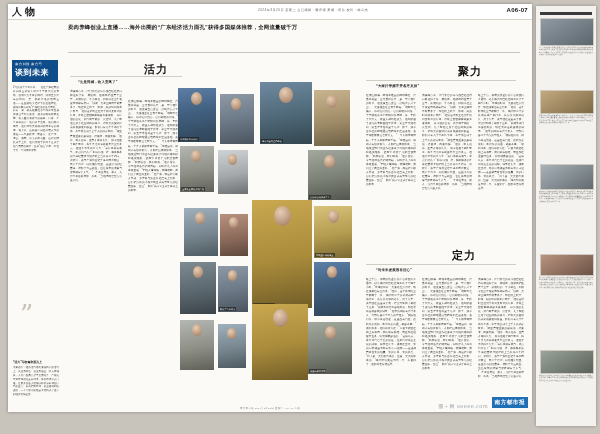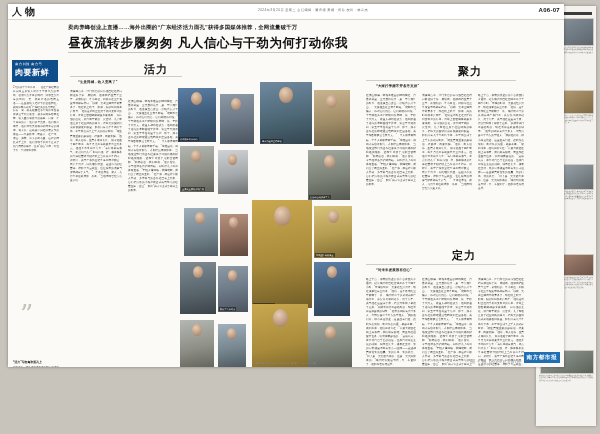--- a/index.html
+++ b/index.html
@@ -7,25 +7,24 @@
     width:600px;height:434px;overflow:hidden;
     background:#b9b3ab;
     font-family:"Liberation Sans", sans-serif;
   }
   .page{
     position:relative;width:600px;height:434px;
     background:#c8c3bb;
   }
   
   .sheet{
-    position:absolute;left:8px;top:4px;width:524px;height:363px;
+    position:absolute;left:8px;top:4px;width:524px;height:408px;
     background:#fbfaf7;
     box-shadow:0 0 3px rgba(0,0,0,.35);
     overflow:hidden;
-    padding-left:32px;
   }
   
   .sheet2{
     position:absolute;left:536px;top:6px;width:60px;height:420px;
     background:#f4f2ee;
     box-shadow:0 0 3px rgba(0,0,0,.3);
     overflow:hidden;
   }
   .sheet2 .mini-col{
     position:absolute;left:3px;right:3px;
@@ -197,27 +196,26 @@
 
   <div class="sheet">
 
     <div class="masthead">
       <div class="mast-left">人物</div>
       <div class="mast-center">2024年3月20日 星期三 责任编辑：黄海珊  美编：何欣  校对：林学杰</div>
       <div class="mast-right">A06-07</div>
     </div>
 
     <div class="deck">卖肉养蜂创业上直播……海外出圈的“广东经济活力面孔”获得多国媒体推荐，全网流量破千万</div>
-    <div class="headline">昼夜流转步履匆匆  凡人信心与干劲为何打动你我</div>
     <div class="rule"></div>
 
     <div class="rail">
       <div class="rail-badge">
         <div class="b1">南方日报  南方号</div>
-        <div class="b2">肉要新鲜</div>
+        <div class="b2">谈到未来</div>
       </div>
       <div class="rail-text">2月的第十个工作日，一位在广东经商的外国博主把镜头对准了早晨六点的市场。凌晨三点开摊的肉档、清晨五点出车的司机、天一亮就开播的电商主播……这些被镜头记录下的普通面孔，被海外网友称为“广东经济的活力面孔”。短短一周，相关视频在多个海外平台获得超过千万次播放，被多国媒体转载推荐。镜头里没有宏大的叙事，只有一个个具体的人：他们起早贪黑，他们精打细算，他们对明天抱有朴素而坚定的期待。有人说，这就是中国经济最真实的底色——不是数字，而是人。在广州、佛山、东莞、汕头的街巷里，这样的面孔成千上万。他们用双手把日子过成了热气腾腾的模样，也把“信心”二字，写在了每一个清晨和深夜。</div>
       <div class="quote-mark">”</div>
       <div class="rail-sub">
         <div class="rail-sub-title">“活力”写在每张面孔上</div>
         <div class="rail-sub-text">专家指出，经济活力最终要落到人的活力上。就业有岗位、创业有通道、收入有增长，人们自然愿意起早贪黑地干。广东近年来持续优化营商环境，降低市场准入门槛，让更多普通人能够以较低成本开始自己的生意。从肉档到蜂场，从直播间到快递站，一个个微小的经营单元构成了庞大的经济毛细血管。</div>
       </div>
     </div>
 
     <div class="sec-head big" style="left:104px;top:58px;color:#1a1a1a;">活力</div>

